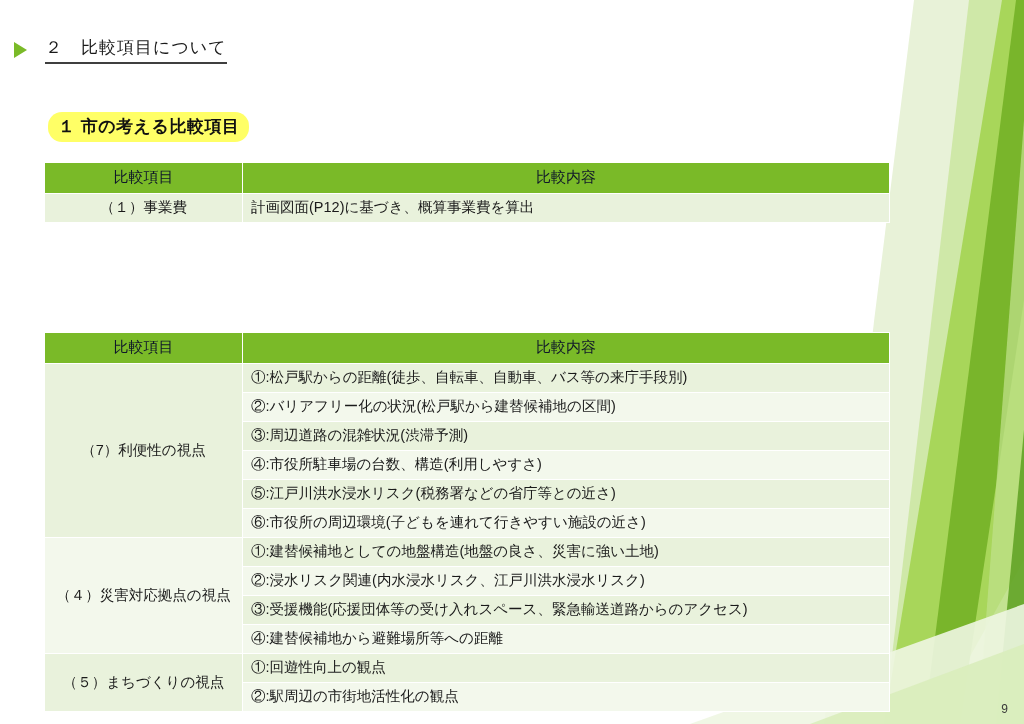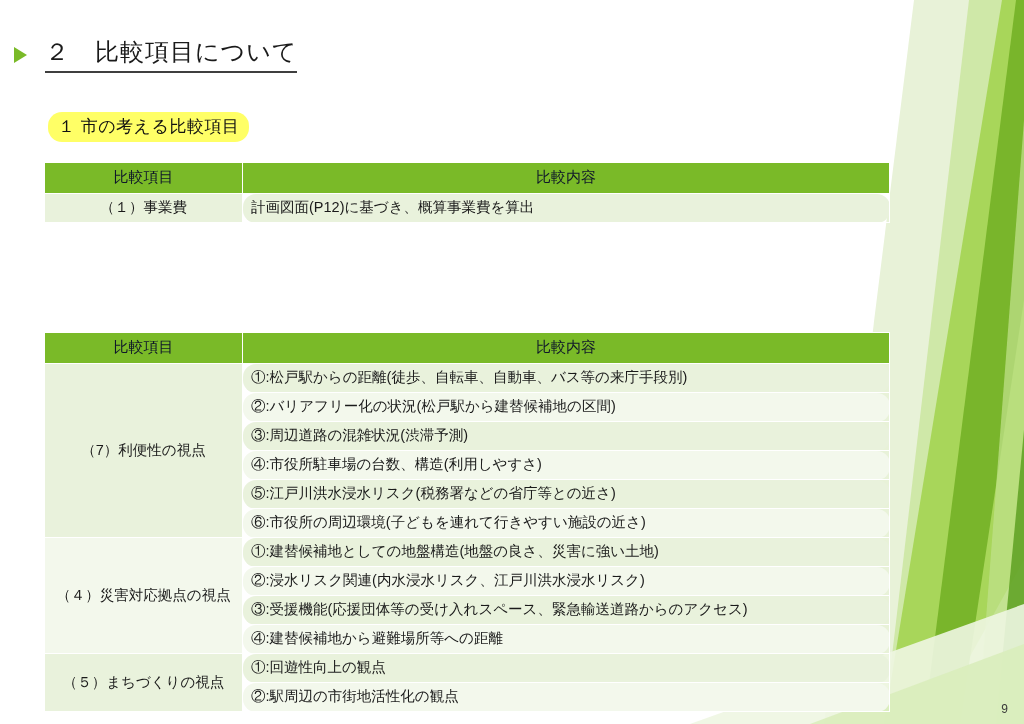--- a/index.html
+++ b/index.html
@@ -50,32 +50,32 @@
   }
   .title-marker {
     width: 0;
     height: 0;
     border-left: 13px solid #7aba28;
     border-top: 8px solid transparent;
     border-bottom: 8px solid transparent;
     margin-right: 18px;
   }
   .title-text {
-    font-size: 24px;
+    font-size: 17px;
     color: #1a1a1a;
     border-bottom: 2px solid #3f3f3f;
     padding-bottom: 3px;
     letter-spacing: 1px;
   }
 
   
   .section-head {
     position: absolute;
     font-size: 17px;
-    font-weight: normal;
+    font-weight: bold;
     color: #111;
     background: #ffff66;
     padding: 3px 10px 4px 10px;
     letter-spacing: 0.5px;
     border-radius: 14px;
   }
   #sec1 { left: 48px; top: 112px; }
   #sec2 { left: 48px; top: 294px; }
 
   
@@ -104,21 +104,21 @@
     vertical-align: middle;
   }
   .col-item { width: 198px; }
   .band-a { background: #e9f2dc; }
   .band-b { background: #f3f8ec; }
   .cat-cell {
     text-align: center;
     background: #e9f2dc;
   }
   .cat-cell.alt { background: #f3f8ec; }
-  .content-cell { text-align: left; border-radius: 13px; }
+  .content-cell { text-align: left; }
 
   
   .page-num {
     position: absolute;
     right: 16px;
     bottom: 8px;
     font-size: 12px;
     color: #3a3a3a;
   }
 </style>

